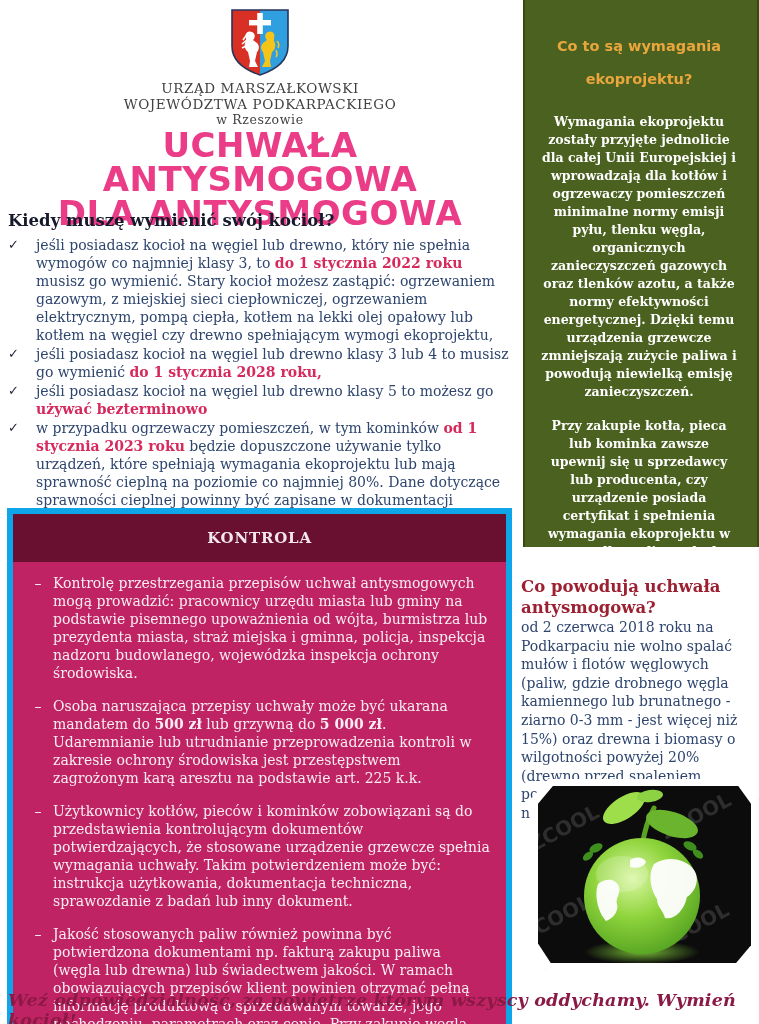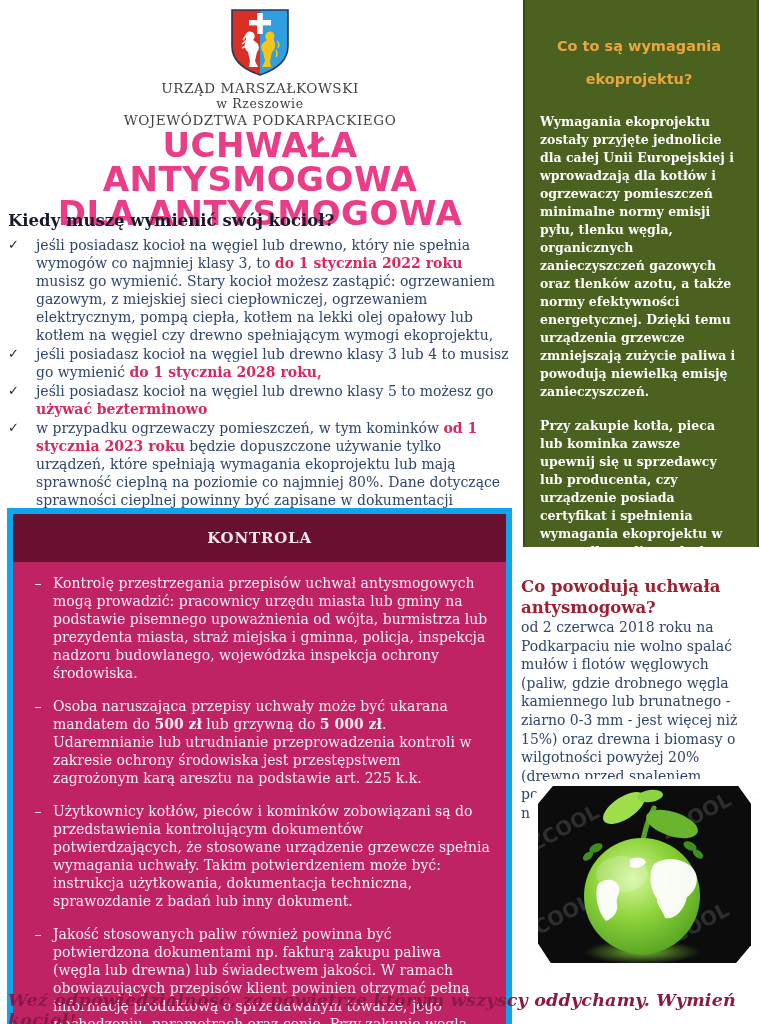--- a/index.html
+++ b/index.html
@@ -36,21 +36,21 @@
     color:#f7edf2;font-size:14px;line-height:18px;}
   .kitem .dash{flex:0 0 30px;text-align:center;}
   .kitem .ktext{flex:1;}
   .bold{font-weight:bold;}
   
   .ecobox{position:absolute;left:523px;top:0;width:236px;height:547px;box-sizing:border-box;
     background:#4b6120;border-left:2px solid #39490f;border-right:2px solid #39490f;
     padding:30px 19px 0 15px;overflow:hidden;}
   .eco-heading{font-family:"DejaVu Sans",sans-serif;font-weight:bold;font-size:14.5px;
     color:#e9a63c;text-align:center;line-height:2.3;}
-  .eco-p{margin-top:16px;color:#ffffff;font-weight:bold;font-size:12.5px;line-height:18px;}
+  .eco-p{margin-top:16px;color:#ffffff;font-weight:bold;font-size:12.5px;line-height:18px;text-align:center;}
   
   .changes{position:absolute;left:521px;top:576px;width:233px;}
   .changes-heading{font-weight:bold;font-size:16.5px;line-height:21px;color:#9c2031;}
   .changes-body{font-size:14px;line-height:18.6px;color:#2e456e;}
   
   .photo{position:absolute;left:530px;top:779px;width:229px;height:191px;background:#ffffff;
     clip-path:polygon(8% 0%,93% 0%,100% 11%,100% 89%,92% 100%,7% 100%,0% 88%,0% 11%);
     box-shadow:0 1px 3px rgba(0,0,0,0.35);}
   .photo-inner{position:absolute;left:8px;top:7px;right:8px;bottom:7px;background:#0c0c0c;
     clip-path:polygon(7% 0%,94% 0%,100% 10%,100% 90%,93% 100%,6% 100%,0% 89%,0% 10%);
@@ -83,22 +83,22 @@
 
         <path d="M17,30 c-2,-4 2,-8 6,-6 c4,2 3,6 1,8 l4,3 c3,3 2,7 0,9 l-2,9 l3,6 h-9 l1,-6 l-2,-9 c-4,-3 -4,-8 -2,-11 z" fill="#ffffff"></path>
         <path d="M14,32 l5,-7 M13,36 l6,-5 M13,40 l6,-3" stroke="#ffffff" stroke-width="1.6" fill="none"></path>
 
         <path d="M45,30 c2,-4 -2,-8 -6,-6 c-4,2 -3,6 -1,8 l-4,3 c-3,3 -2,7 0,9 l2,9 l-3,6 h9 l-1,-6 l2,-9 c4,-3 4,-8 2,-11 z" fill="#f4c518"></path>
         <path d="M48,33 q3,3 1,7 M47,42 q2,4 0,7" stroke="#f4c518" stroke-width="1.6" fill="none"></path>
       </g>
       <path d="M3,2 H59 V38 C59,54 46,62 31,67 C16,62 3,54 3,38 Z" fill="none" stroke="#27355c" stroke-width="1.6"></path>
     </svg>
     <div class="org-line">URZĄD MARSZAŁKOWSKI</div>
+    <div class="org-line">WOJEWÓDZTWA PODKARPACKIEGO</div>
     <div class="org-line small">w Rzeszowie</div>
-    <div class="org-line">WOJEWÓDZTWA PODKARPACKIEGO</div>
   </div>
 
   <div class="main-title">
     <div>UCHWAŁA ANTYSMOGOWA</div>
     <div>DLA ANTYSMOGOWA</div>
   </div>
 
   <div class="question">Kiedy muszę wymienić swój kocioł?</div>
 
   <ul class="bullets">

